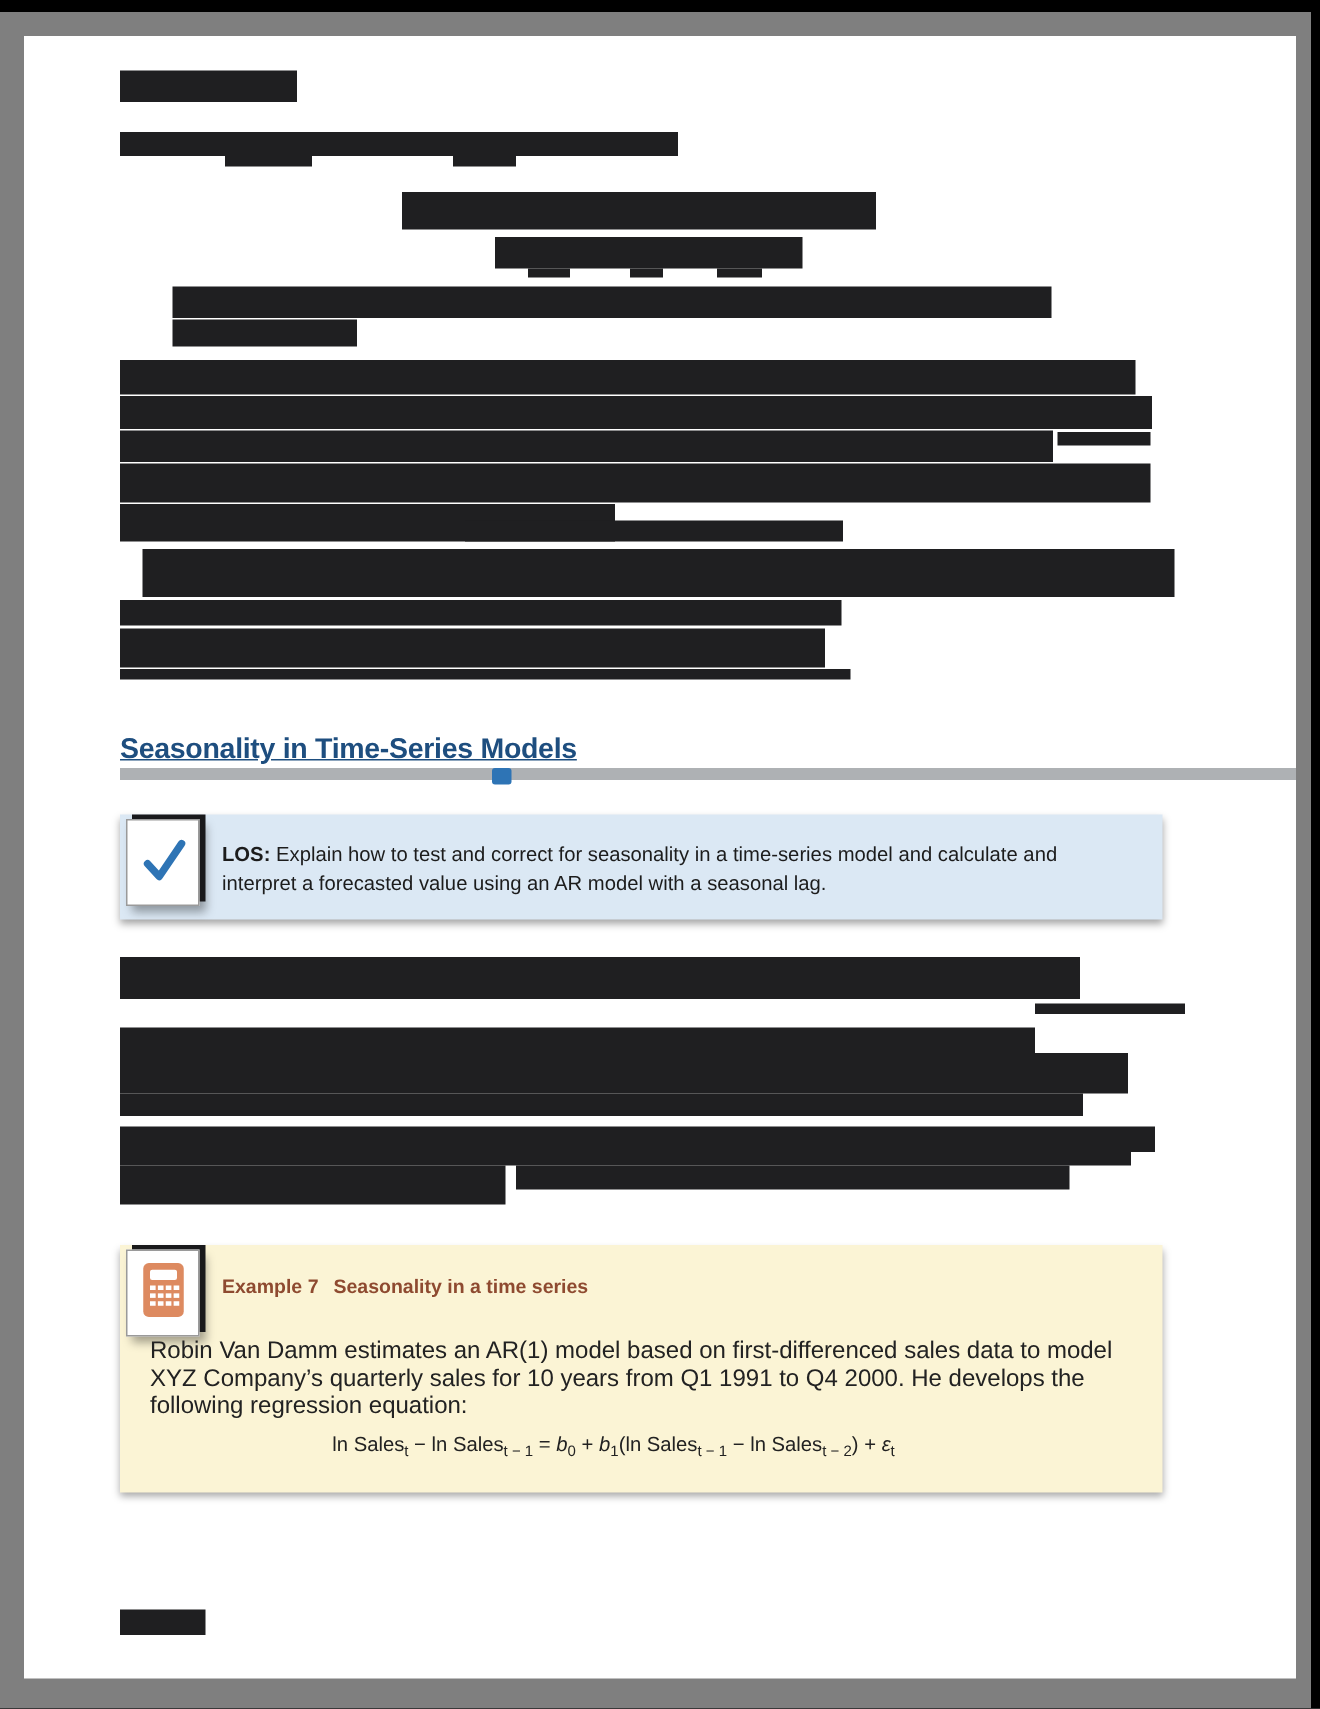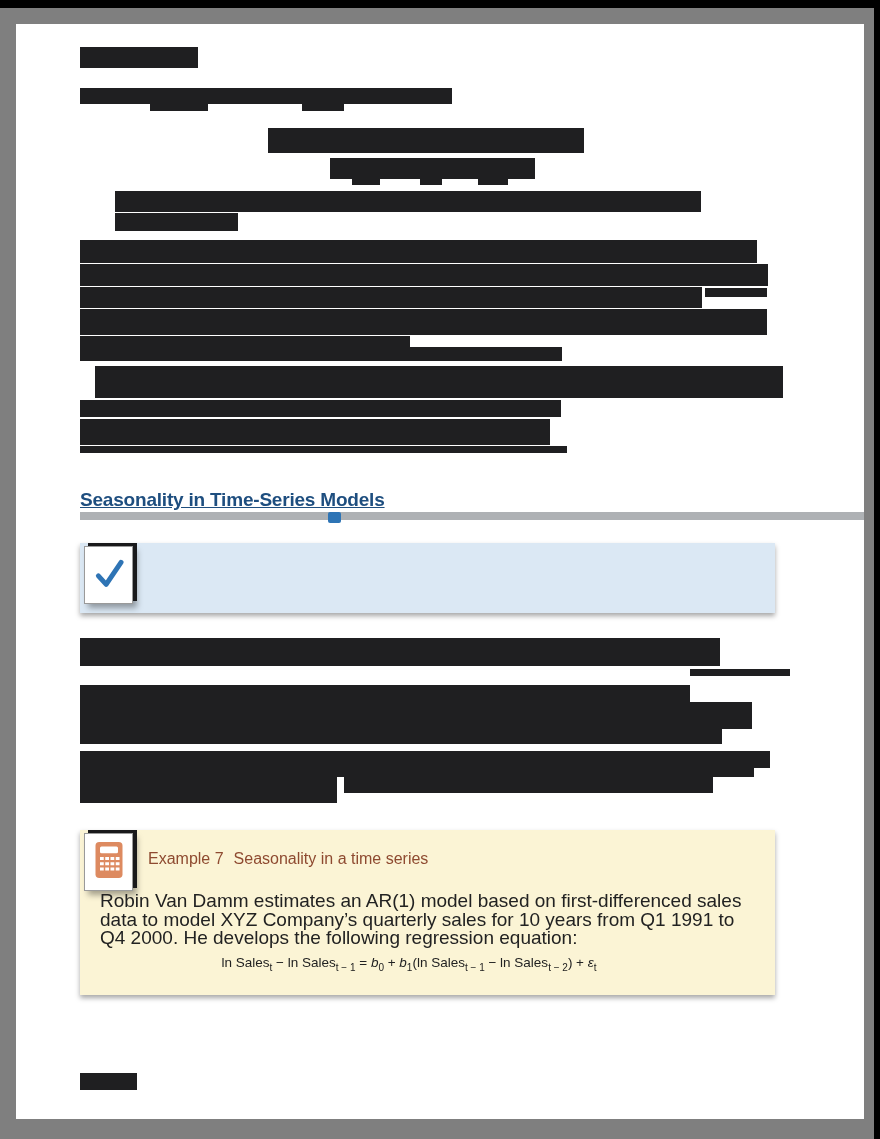--- a/index.html
+++ b/index.html
@@ -25,26 +25,26 @@
     box-shadow:4px -3px 0 #19191b, 4px 4px 6px rgba(0,0,0,0.35);
     display:flex;align-items:center;justify-content:center;
   }
   .los-text{
     position:absolute;left:68px;top:17px;width:600px;
     font-size:13.5px;line-height:19px;color:#1c1c1c;
   }
   .los-text b{font-weight:bold;}
   .example-box{left:80px;top:830px;width:695px;height:165px;background:#fbf4d5;}
   .example-title{
-    position:absolute;left:68px;top:20px;font-size:16px;font-weight:normal;color:#8e4a30;
+    position:absolute;left:68px;top:20px;font-size:13px;font-weight:bold;color:#8e4a30;
   }
   .example-title .gap{display:inline-block;width:10px;}
   .example-body{
     position:absolute;left:20px;top:62px;width:660px;
-    font-size:19px;line-height:18.5px;color:#222;
+    font-size:16px;line-height:18.5px;color:#222;
   }
   .equation{
     position:absolute;left:0;top:125px;width:658px;text-align:center;
     font-size:13.5px;color:#222;
   }
   .equation sub{font-size:10px;}
   .it{font-style:italic;}
   .footer-bar{left:80px;top:1073px;width:57px;height:17px;}
 </style>
 </head>
@@ -82,20 +82,23 @@
   <div class="abs anchor-chip"></div>
 
   <div class="abs los-box callout">
     <div class="icon-box">
       <span>
         <svg width="34" height="34" viewBox="0 0 48 48">
           <path d="M9 28 L20 40 L41 9" fill="none" stroke="#2e74b5" stroke-width="7" stroke-linecap="round" stroke-linejoin="round"></path>
         </svg>
       </span>
     </div>
+    <div class="los-text">
+      <b>LOS:</b><span> Explain how to test and correct for seasonality in a time-series model and calculate and interpret a forecasted value using an AR model with a seasonal lag.</span>
+    </div>
   </div>
 
   <div class="bar" style="left:80px;top:638px;width:640px;height:28px"></div>
   <div class="bar" style="left:690px;top:669px;width:100px;height:7px"></div>
   <div class="bar" style="left:80px;top:685px;width:610px;height:17px"></div>
   <div class="bar" style="left:80px;top:702px;width:672px;height:27px"></div>
   <div class="bar" style="left:80px;top:729px;width:642px;height:15px"></div>
   <div class="bar" style="left:80px;top:751px;width:690px;height:17px"></div>
   <div class="bar" style="left:80px;top:768px;width:674px;height:9px"></div>
   <div class="bar" style="left:80px;top:777px;width:257px;height:26px"></div>

